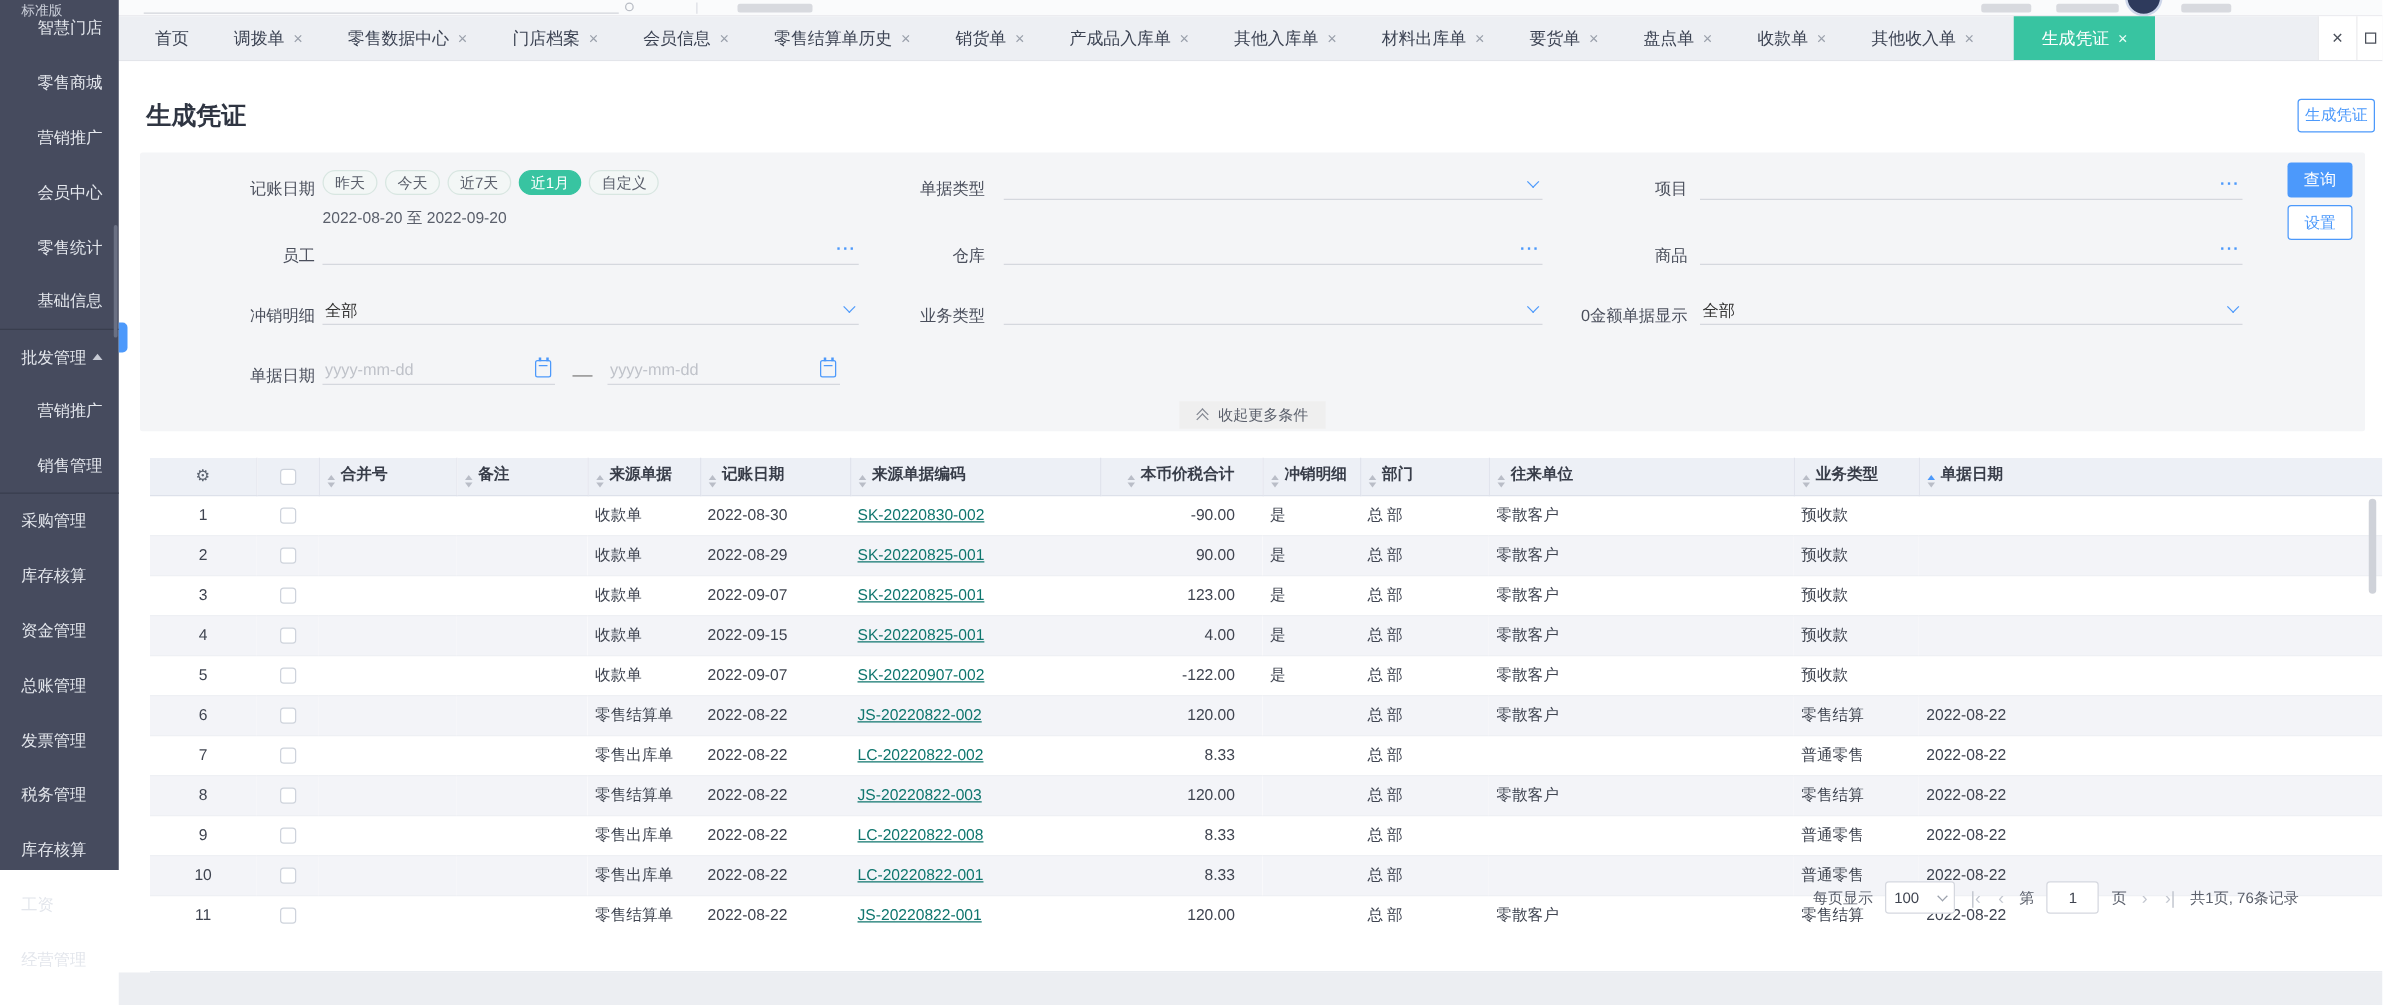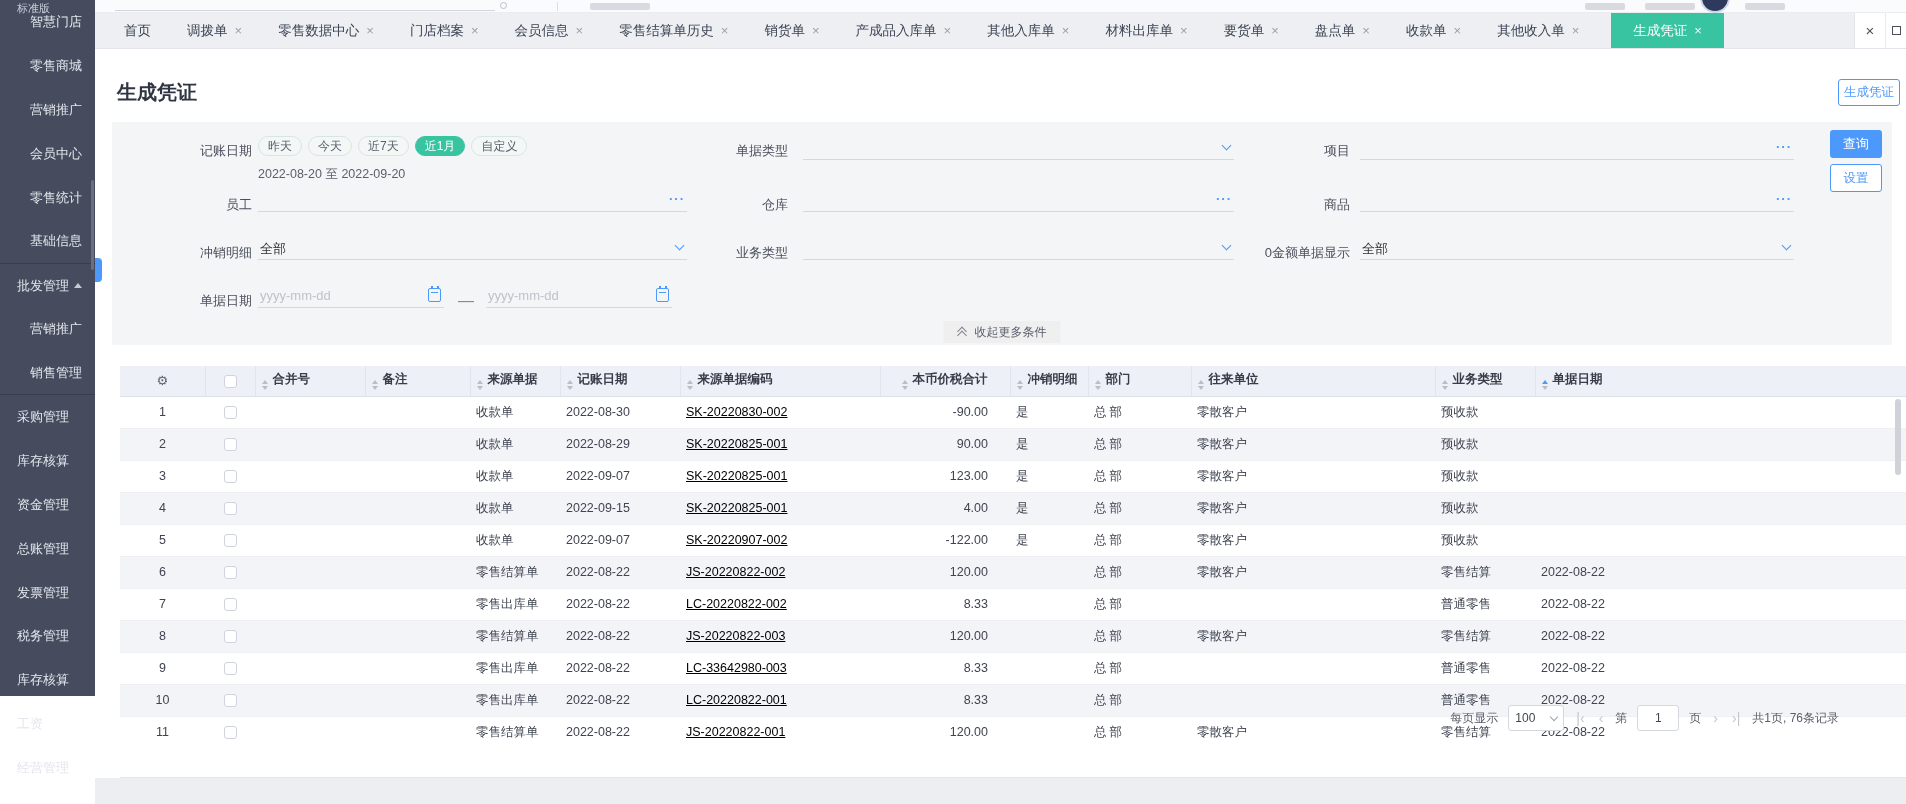--- a/index.html
+++ b/index.html
@@ -70,21 +70,21 @@
   
   .grid-wrap { position:absolute; left:25px; top:317px; width:1786px; height:374px; overflow:hidden; }
   table { border-collapse:collapse; table-layout:fixed; width:1786px; }
   th { height:30px; background:#edf0f6; border-right:1px solid #e1e4ed; border-bottom:1px solid #dde1ea; font-size:12.5px; font-weight:700; color:#383d49; text-align:left; padding:0 6px; white-space:nowrap; overflow:hidden; }
   th:last-child { border-right:none; }
   td { height:32px; font-size:12.5px; color:#3f4450; padding:0 6px; border-bottom:1px solid #eef0f4; white-space:nowrap; overflow:hidden; }
   tr.even td { background:#f3f4f8; }
   td.center,th.center { text-align:center; }
   td.right,th.right { text-align:right; padding-right:22px; }
   .cb { display:inline-block; width:13px; height:13px; border:1px solid #ced3dc; border-radius:3px; background:#fff; vertical-align:middle; }
-  .lnk { text-decoration:underline; color:#000000; cursor:pointer; }
+  .lnk { text-decoration:underline; color:#0f766e; cursor:pointer; }
   .gear { font-size:13px; color:#5c6370; }
   .sort { display:inline-flex; flex-direction:column; gap:2px; margin-right:5px; vertical-align:-1px; }
   .sort i { display:block; width:0; height:0; border-left:3.5px solid transparent; border-right:3.5px solid transparent; }
   .sort .up { border-bottom:4px solid #b9bdc7; }
   .sort .dn { border-top:4px solid #b9bdc7; }
   .sort.asc .up { border-bottom-color:#4c99fb; }
   .ls2 { letter-spacing:3px; }
   .scroll-thumb { position:absolute; right:5px; top:350px; width:6px; height:76px; background:#cfd2d9; border-radius:3px; }
 
   
@@ -509,21 +509,21 @@
             <td>零售结算</td>
             <td>2022-08-22</td>
           </tr>
           <tr class="odd">
             <td class="center">9</td>
             <td class="center"><span class="cb"></span></td>
             <td></td>
             <td></td>
             <td>零售出库单</td>
             <td>2022-08-22</td>
-            <td><span class="lnk">LC-33642980-003</span></td>
+            <td><span class="lnk">LC-20220822-008</span></td>
             <td class="right">8.33</td>
             <td></td>
             <td class="ls2">总部</td>
             <td></td>
             <td>普通零售</td>
             <td>2022-08-22</td>
           </tr>
           <tr class="even">
             <td class="center">10</td>
             <td class="center"><span class="cb"></span></td>

